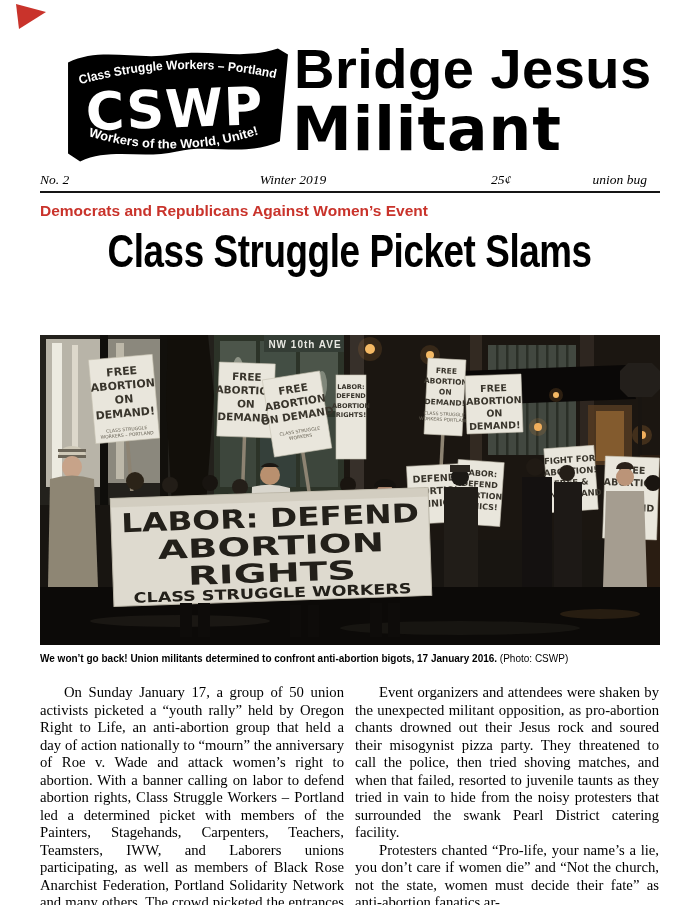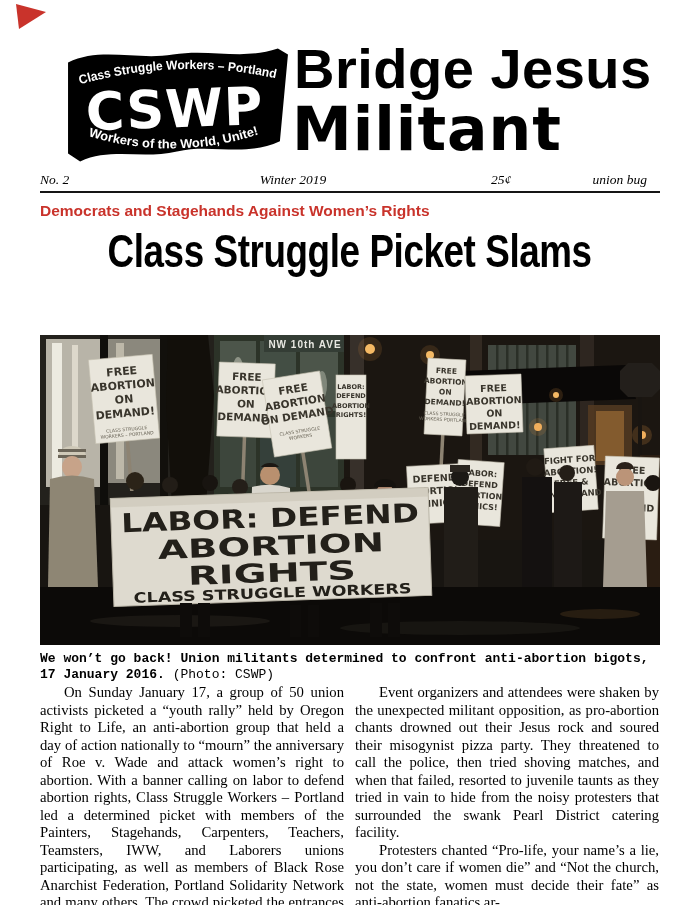--- a/index.html
+++ b/index.html
@@ -23,22 +23,22 @@
   .kicker{left:40px;top:202px;font-family:"Liberation Sans",sans-serif;font-weight:bold;
           font-size:15.5px;white-space:nowrap;}
   .headline{left:0;top:226px;width:700px;text-align:center;}
   .headline .hl-line{height:50px;line-height:50px;}
   .hl-inner{display:inline-block;transform:scaleX(0.8);transform-origin:50% 50%;
             font-family:"Liberation Sans",sans-serif;font-weight:bold;font-size:46px;
             letter-spacing:-0.5px;color:#000;white-space:nowrap;}
   
   .photo{left:40px;top:335px;width:620px;height:310px;}
   
-  .caption{left:40px;top:651px;width:620px;font-family:Liberation Mono, monospace;
-           font-size:13px;line-height:16px;}
+  .caption{left:40px;top:651px;width:620px;font-family:Liberation Sans, sans-serif;
+           font-size:10px;line-height:16px;}
   .caption b{font-weight:bold;}
   .caption .credit{font-weight:normal;}
   
   .columns{left:40px;top:684px;width:620px;display:flex;gap:11px;}
   .col{width:304px;font-size:14.7px;line-height:17.5px;text-align:justify;}
   .col p{margin:0;text-indent:24px;}
 </style>
 </head>
 <body>
 
@@ -65,21 +65,21 @@
   <div class="abs title2">Militant</div>
 
   <div class="abs infoline">
     <span class="info-no">No. 2</span>
     <span class="info-date">Winter 2019</span>
     <span class="info-price">25¢</span>
     <span class="info-bug">union bug</span>
   </div>
   <div class="abs rule"></div>
 
-  <div class="abs kicker" style="color:#c9332b;">Democrats and Stagehands Against Women’s Rights</div>
+  <div class="abs kicker" style="color:#c9332b;">Democrats and Republicans Against Women’s Event</div>
   <div class="abs headline">
     <div class="hl-line"><span class="hl-inner">Class Struggle Picket Slams</span></div>
   </div>
 
   <svg class="abs photo" viewBox="0 0 620 310">
 
     <rect x="0" y="0" width="620" height="310" fill="#181511"></rect>
 
     <rect x="0" y="0" width="310" height="170" fill="#23211c"></rect>
     <rect x="6" y="4" width="54" height="148" fill="#b8b4a8"></rect>

